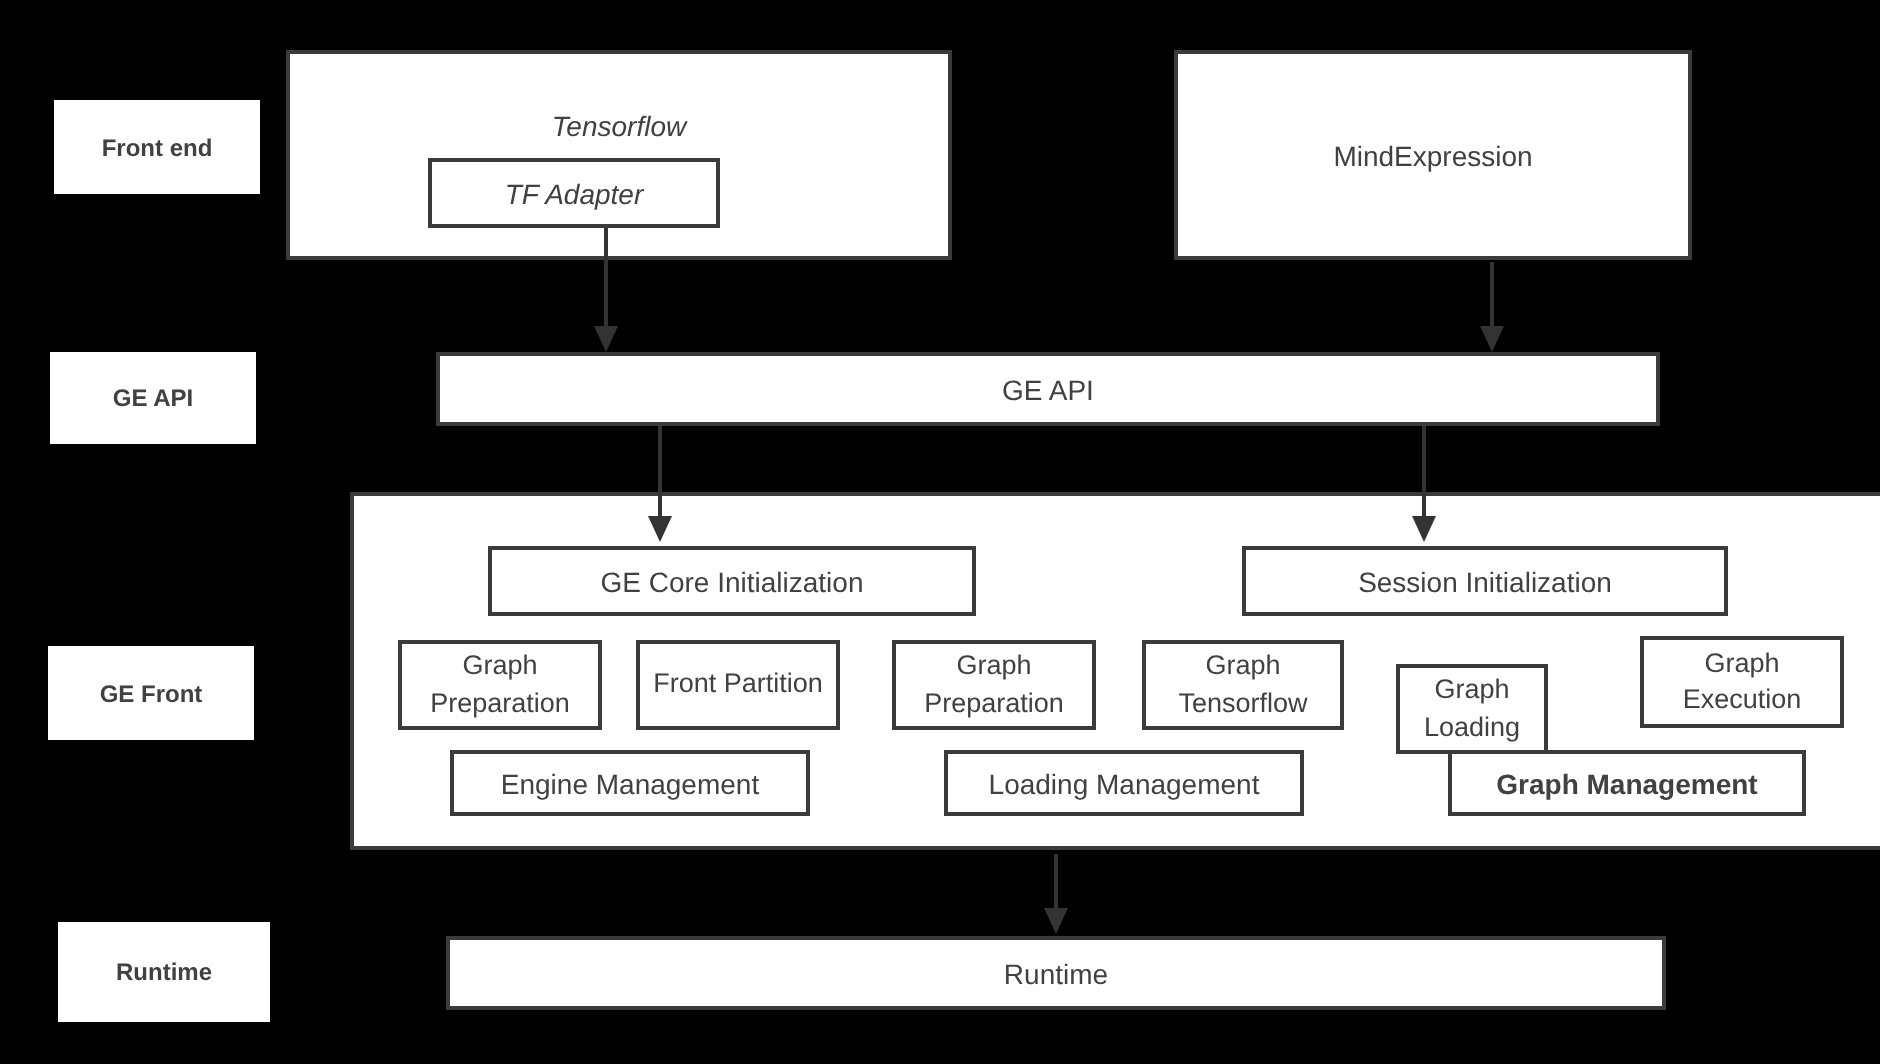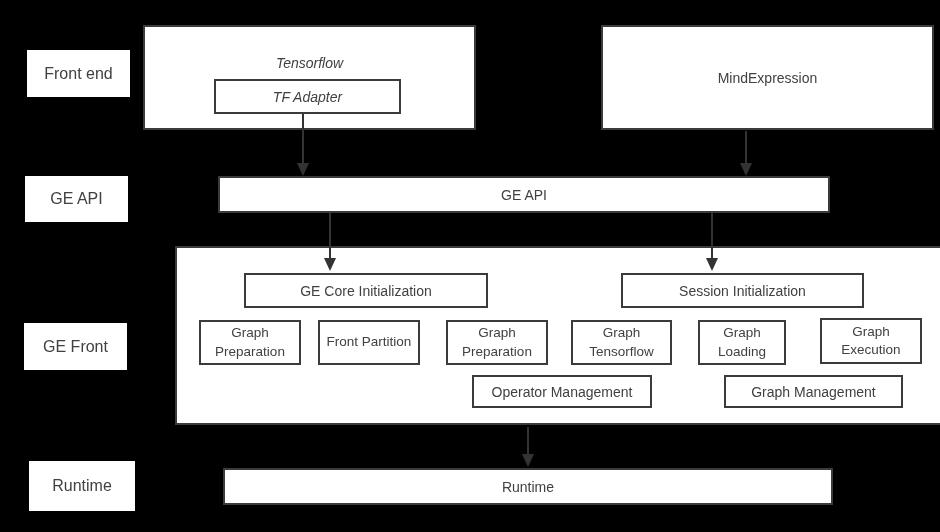--- a/index.html
+++ b/index.html
@@ -26,21 +26,21 @@
     position: absolute;
     background: var(--box-fill);
     display: flex;
     align-items: center;
     justify-content: center;
     text-align: center;
     font-size: 14px;
     color: var(--text);
   }
   .bordered { border: 2px solid var(--box-border); }
-  .side-label { font-size: 16px; }
+  .side-label { font-size: 12px; font-weight: bold; }
   .big-title {
     position: absolute;
     left: 0; right: 0;
     top: 28px;
     text-align: center;
     font-size: 14px;
     color: var(--text);
   }
   .stage { font-size: 13.5px; line-height: 1.35; padding: 0 2px; }
   .arrow { position: absolute; width: 12px; z-index: 10; }
@@ -65,41 +65,42 @@
 
 <div class="canvas">
 
   <div class="whitebox side-label" style="left:27px; top:50px; width:103px; height:47px;">Front end</div>
   <div class="whitebox side-label" style="left:25px; top:176px; width:103px; height:46px;">GE API</div>
   <div class="whitebox side-label" style="left:24px; top:323px; width:103px; height:47px;">GE Front</div>
   <div class="whitebox side-label" style="left:29px; top:461px; width:106px; height:50px;">Runtime</div>
 
   <div class="whitebox bordered" style="left:143px; top:25px; width:333px; height:105px;font-style:italic;">
     <div class="big-title">Tensorflow</div>
-    <div class="whitebox bordered" style="left:69px; top:52px; width:187px; height:35px;">TF Adapter</div>
+    <div class="whitebox bordered" style="left:69px; top:52px; width:146px; height:35px;">TF Adapter</div>
   </div>
 
-  <div class="whitebox bordered" style="left:601px; top:25px; width:333px; height:105px;">MindExpression</div>
+  <div class="whitebox bordered" style="left:587px; top:25px; width:259px; height:105px;">MindExpression</div>
 
   <div class="whitebox bordered" style="left:218px; top:176px; width:612px; height:37px;">GE API</div>
 
   <div class="whitebox bordered" style="left:143px; top:246px; width:773px; height:179px;margin-left:32px;">
 
     <div class="whitebox bordered" style="left:67px; top:25px; width:244px; height:35px;">GE Core Initialization</div>
     <div class="whitebox bordered stage" style="left:22px; top:72px; width:102px; height:45px;">Graph Preparation</div>
 
     <div class="whitebox bordered" style="left:444px; top:25px; width:243px; height:35px;">Session Initialization</div>
     <div class="whitebox bordered stage" style="left:141px; top:72px; width:102px; height:45px;">Front Partition</div>
     <div class="whitebox bordered stage" style="left:269px; top:72px; width:102px; height:45px;">Graph Preparation</div>
     <div class="whitebox bordered stage" style="left:394px; top:72px; width:101px; height:45px;">Graph Tensorflow</div>
-    <div class="whitebox bordered stage" style="left:521px; top:72px; width:88px; height:45px;">Graph Loading</div>
+    <div class="whitebox bordered stage" style="left:521px; top:84px; width:76px; height:45px;">Graph Loading</div>
     <div class="whitebox bordered stage" style="left:643px; top:70px; width:102px; height:46px;">Graph Execution</div>
 
-    <div class="whitebox bordered" style="left:295px; top:127px; width:180px; height:33px;">Operator Management</div>
-    <div class="whitebox bordered" style="left:547px; top:127px; width:179px; height:33px;">Graph Management</div>
+    <div class="whitebox bordered" style="left:48px; top:127px; width:180px; height:33px;">Engine Management</div>
+    <div class="whitebox bordered" style="left:295px; top:127px; width:180px; height:33px;">Loading Management</div>
+    <div class="whitebox bordered" style="left:547px; top:127px; width:179px; height:33px;font-weight:bold;">Graph Management</div>
   </div>
 
   <div class="whitebox bordered" style="left:223px; top:468px; width:610px; height:37px;">Runtime</div>
 
   <div class="arrow" style="left:297px; top:114px; height:62px;">
     <div class="shaft"></div>
     <div class="head"></div>
   </div>
   <div class="arrow" style="left:740px; top:131px; height:45px;">
     <div class="shaft"></div>

